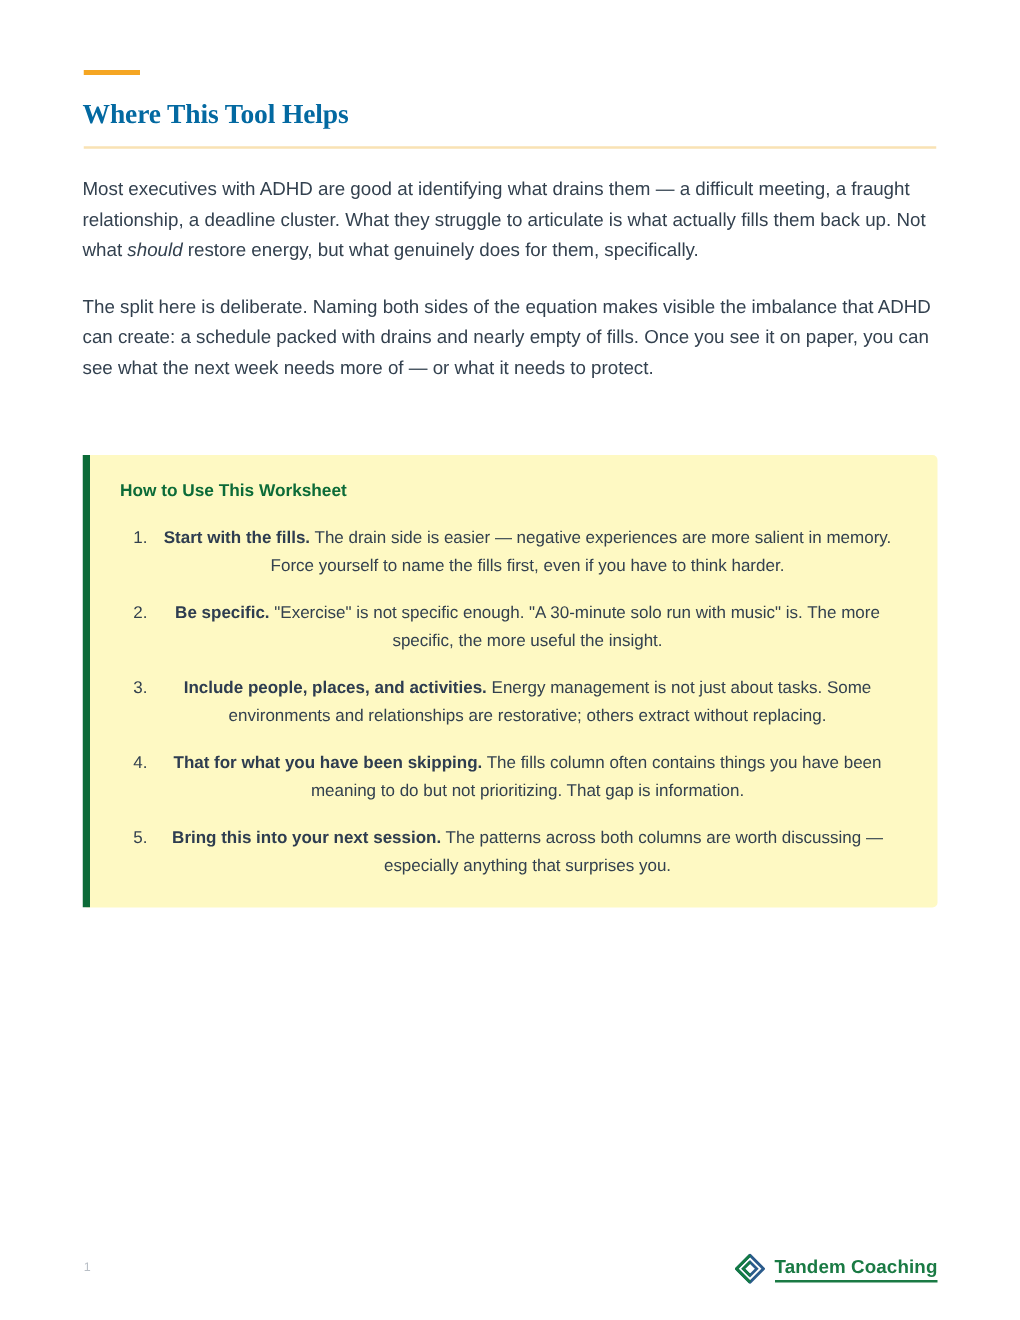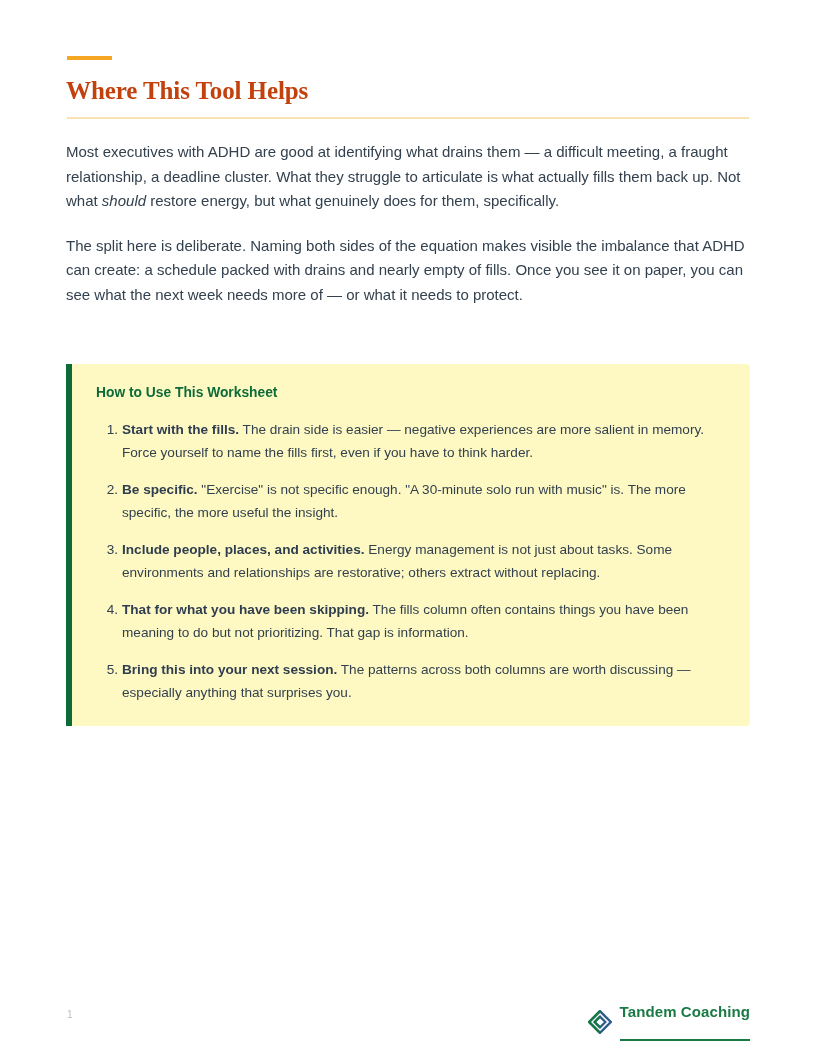--- a/index.html
+++ b/index.html
@@ -32,24 +32,24 @@
     background: #f5a623;
   }
   .page-title {
     position: absolute;
     left: 66px;
     top: 72px;
     width: 690px;
     margin: 0;
     font-family: "Liberation Serif", "DejaVu Serif", serif;
     font-weight: 700;
-    font-size: 25px;
+    font-size: 22px;
     line-height: 38px;
     letter-spacing: -0.1px;
-    color: #c2410c;
+    color: #0369a1;
   }
   .title-rule {
     position: absolute;
     left: 67px;
     top: 117px;
     width: 682px;
     height: 2px;
     background: #f9e2b4;
   }
 
@@ -86,20 +86,21 @@
     font-size: 13.8px;
     font-weight: 700;
     color: #0c6b38;
     line-height: 22px;
   }
   ol.steps {
     margin: 0;
     padding: 0 0 0 26px;
     list-style: none;
     counter-reset: step;
+    text-align: center;
   }
   ol.steps li {
     position: relative;
     counter-increment: step;
     margin: 14px 0 0 0;
     font-size: 13.6px;
     line-height: 23px;
     color: #33414f;
     padding-left: 0;
   }
@@ -139,21 +140,21 @@
     width: 24px;
     height: 24px;
     display: block;
   }
   .footer-logo .wordmark {
     font-size: 15px;
     font-weight: 700;
     color: #1a7a44;
     letter-spacing: 0.1px;
     border-bottom: 2px solid #1a7a44;
-    padding-bottom: 18px;
+    padding-bottom: 1px;
     line-height: 18px;
   }
 </style>
 </head>
 <body>
 
 <div class="page">
 
   <div class="accent-bar"></div>
 

